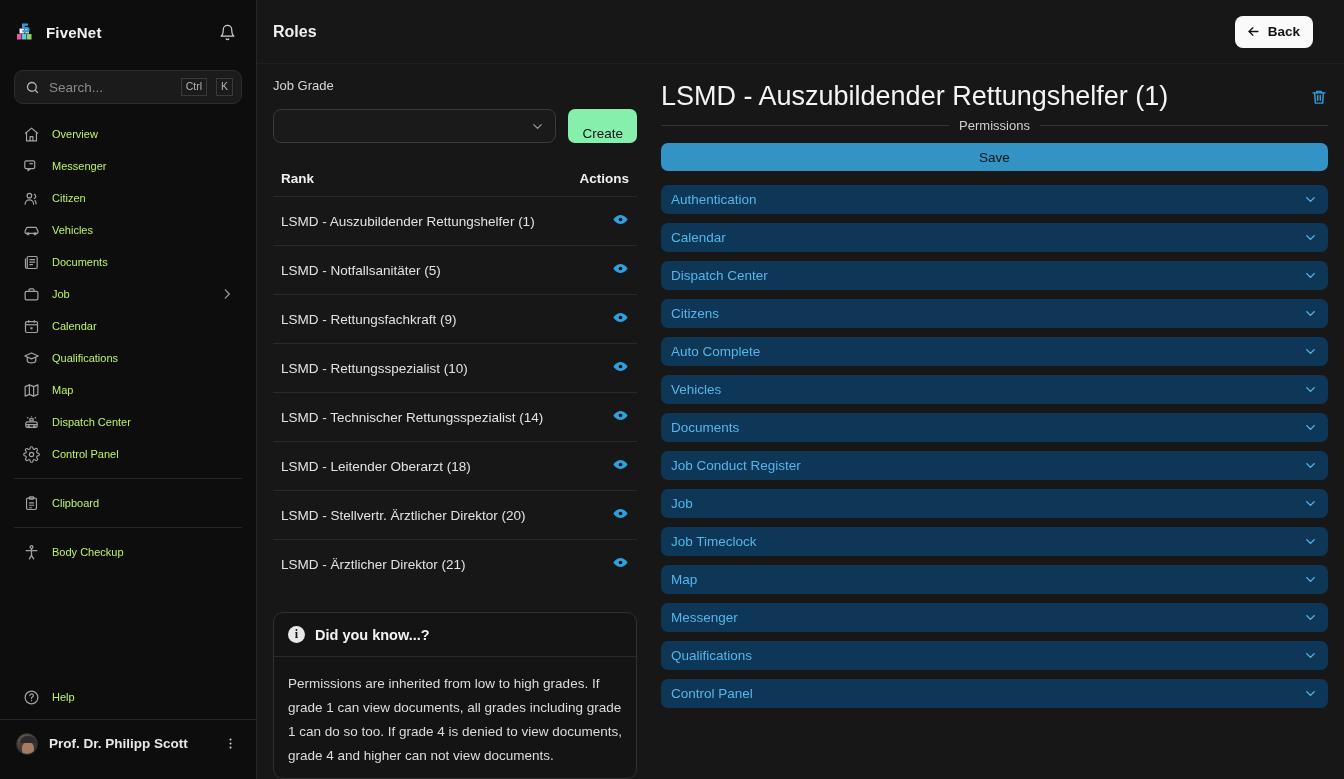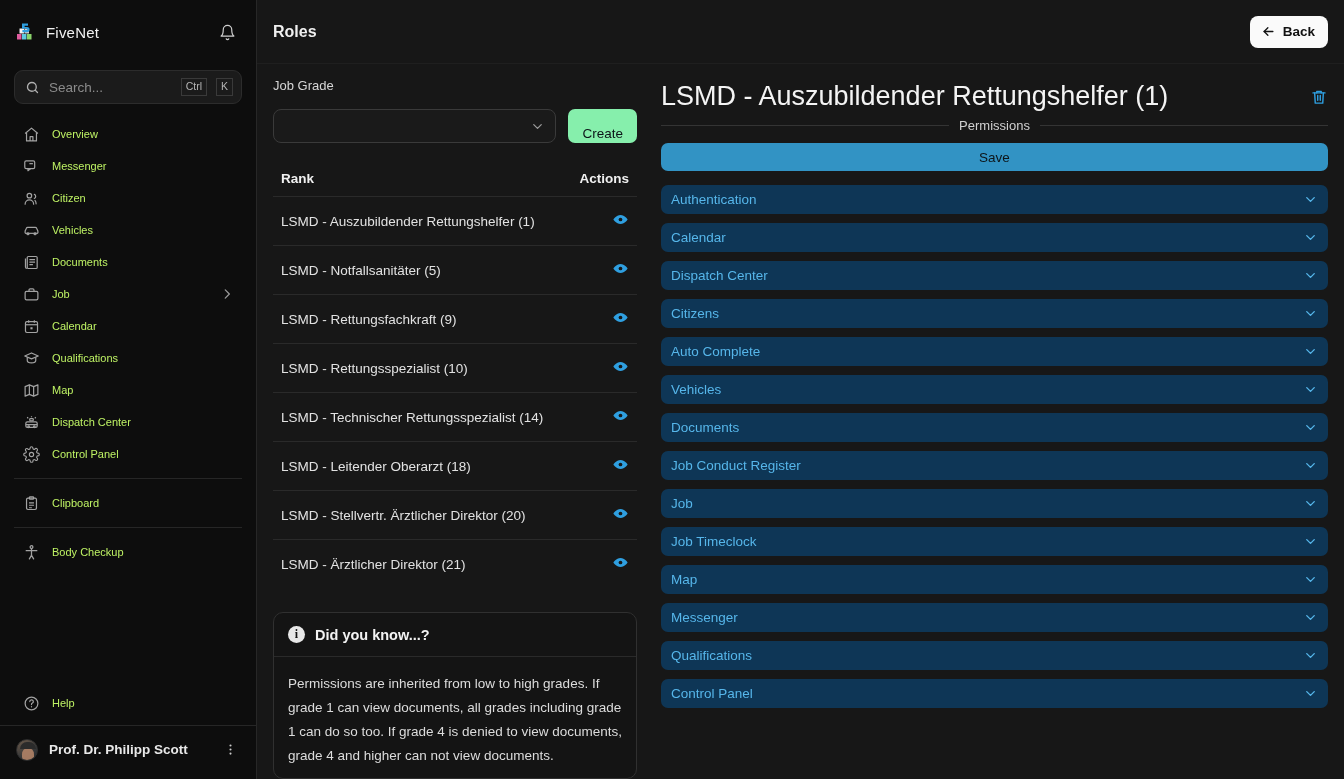--- a/index.html
+++ b/index.html
@@ -20,21 +20,21 @@
     display: flex; flex-direction: column;
     flex: 0 0 257px;
   }
   .brand-row {
     height: 64px; display: flex; align-items: center;
     padding: 0 16px; gap: 10px;
   }
   .brand-logo {
     width: 20px; height: 18px; position: relative; flex: 0 0 20px;
   }
-  .brand-name { font-size: 15px; font-weight: 400; color: #f2f2f2; letter-spacing: .2px; }
+  .brand-name { font-size: 15px; font-weight: 700; color: #f2f2f2; letter-spacing: .2px; }
   .bell-btn {
     margin-left: auto; width: 26px; height: 26px;
     display: flex; align-items: center; justify-content: center;
     color: #cfcfcf; cursor: pointer;
   }
   .search-box {
     margin: 6px 14px 14px 14px;
     height: 34px; border: 1px solid #2c2c2c; border-radius: 9px;
     background: #1b1b1b;
     display: flex; align-items: center; padding: 0 8px 0 10px; gap: 9px;
@@ -53,21 +53,21 @@
     color: #bef264; font-size: 11px;
   }
   .nav-item .ico { width: 18px; height: 18px; flex: 0 0 18px; display:flex; align-items:center; justify-content:center; color:#a3a3a3; }
   .nav-item .lbl { flex: 1; }
   .chev-right { color: #9a9a9a; display: flex; }
   .nav-sep { height: 1px; background: #262626; margin: 8px 14px; }
   .spacer { flex: 1; }
   .bottom-nav { padding: 0 14px 6px; }
   .user-row {
     border-top: 1px solid #262626;
-    height: 48px; margin: 0 0 6px 0; padding: 1px 16px;
+    height: 48px; margin: 0 0 12px 0; padding: 1px 16px;
     display: flex; align-items: center; gap: 11px; cursor: pointer;
   }
   .avatar {
     width: 22px; height: 22px; border-radius: 50%;
     background: linear-gradient(150deg,#6e5b4a 0%,#3a3a3a 55%,#20262c 100%);
     position: relative; overflow: hidden; flex: 0 0 22px;
     border: 1px solid #2e2e2e;
   }
   .avatar::after {
     content:""; position:absolute; left:5px; top:8px; width:12px; height:14px;
@@ -77,21 +77,21 @@
     content:""; position:absolute; left:3px; top:2px; width:16px; height:7px;
     border-radius: 8px 8px 0 0; background:#2b2b2b; z-index:2;
   }
   .user-name { font-size: 13.5px; color: #e8e8e8; font-weight: 600; flex: 1; }
   .dots-btn { color: #c9c9c9; display: flex; cursor: pointer; padding: 2px; }
 
   
   .main { flex: 1; height: 779px; background: #171717; display: flex; flex-direction: column; min-width: 0; }
   .topbar {
     height: 64px; flex: 0 0 64px; display: flex; align-items: center;
-    padding: 0 16px 0 16px; background: #171717; border-bottom: 1px solid #1f1f1f; gap: 16px;
+    padding: 0 31px 0 16px; background: #171717; border-bottom: 1px solid #1f1f1f; gap: 16px;
   }
   .topbar-title { font-size: 16px; font-weight: 600; color: #f0f0f0; }
   .back-btn {
     margin-left: auto; background: #fafafa; color: #111; border: none;
     border-radius: 8px; height: 32px; padding: 0 13px 0 11px;
     display: flex; align-items: center; gap: 7px;
     font-size: 13.5px; font-weight: 600; cursor: pointer;
     font-family: "Liberation Sans", sans-serif;
   }
 

